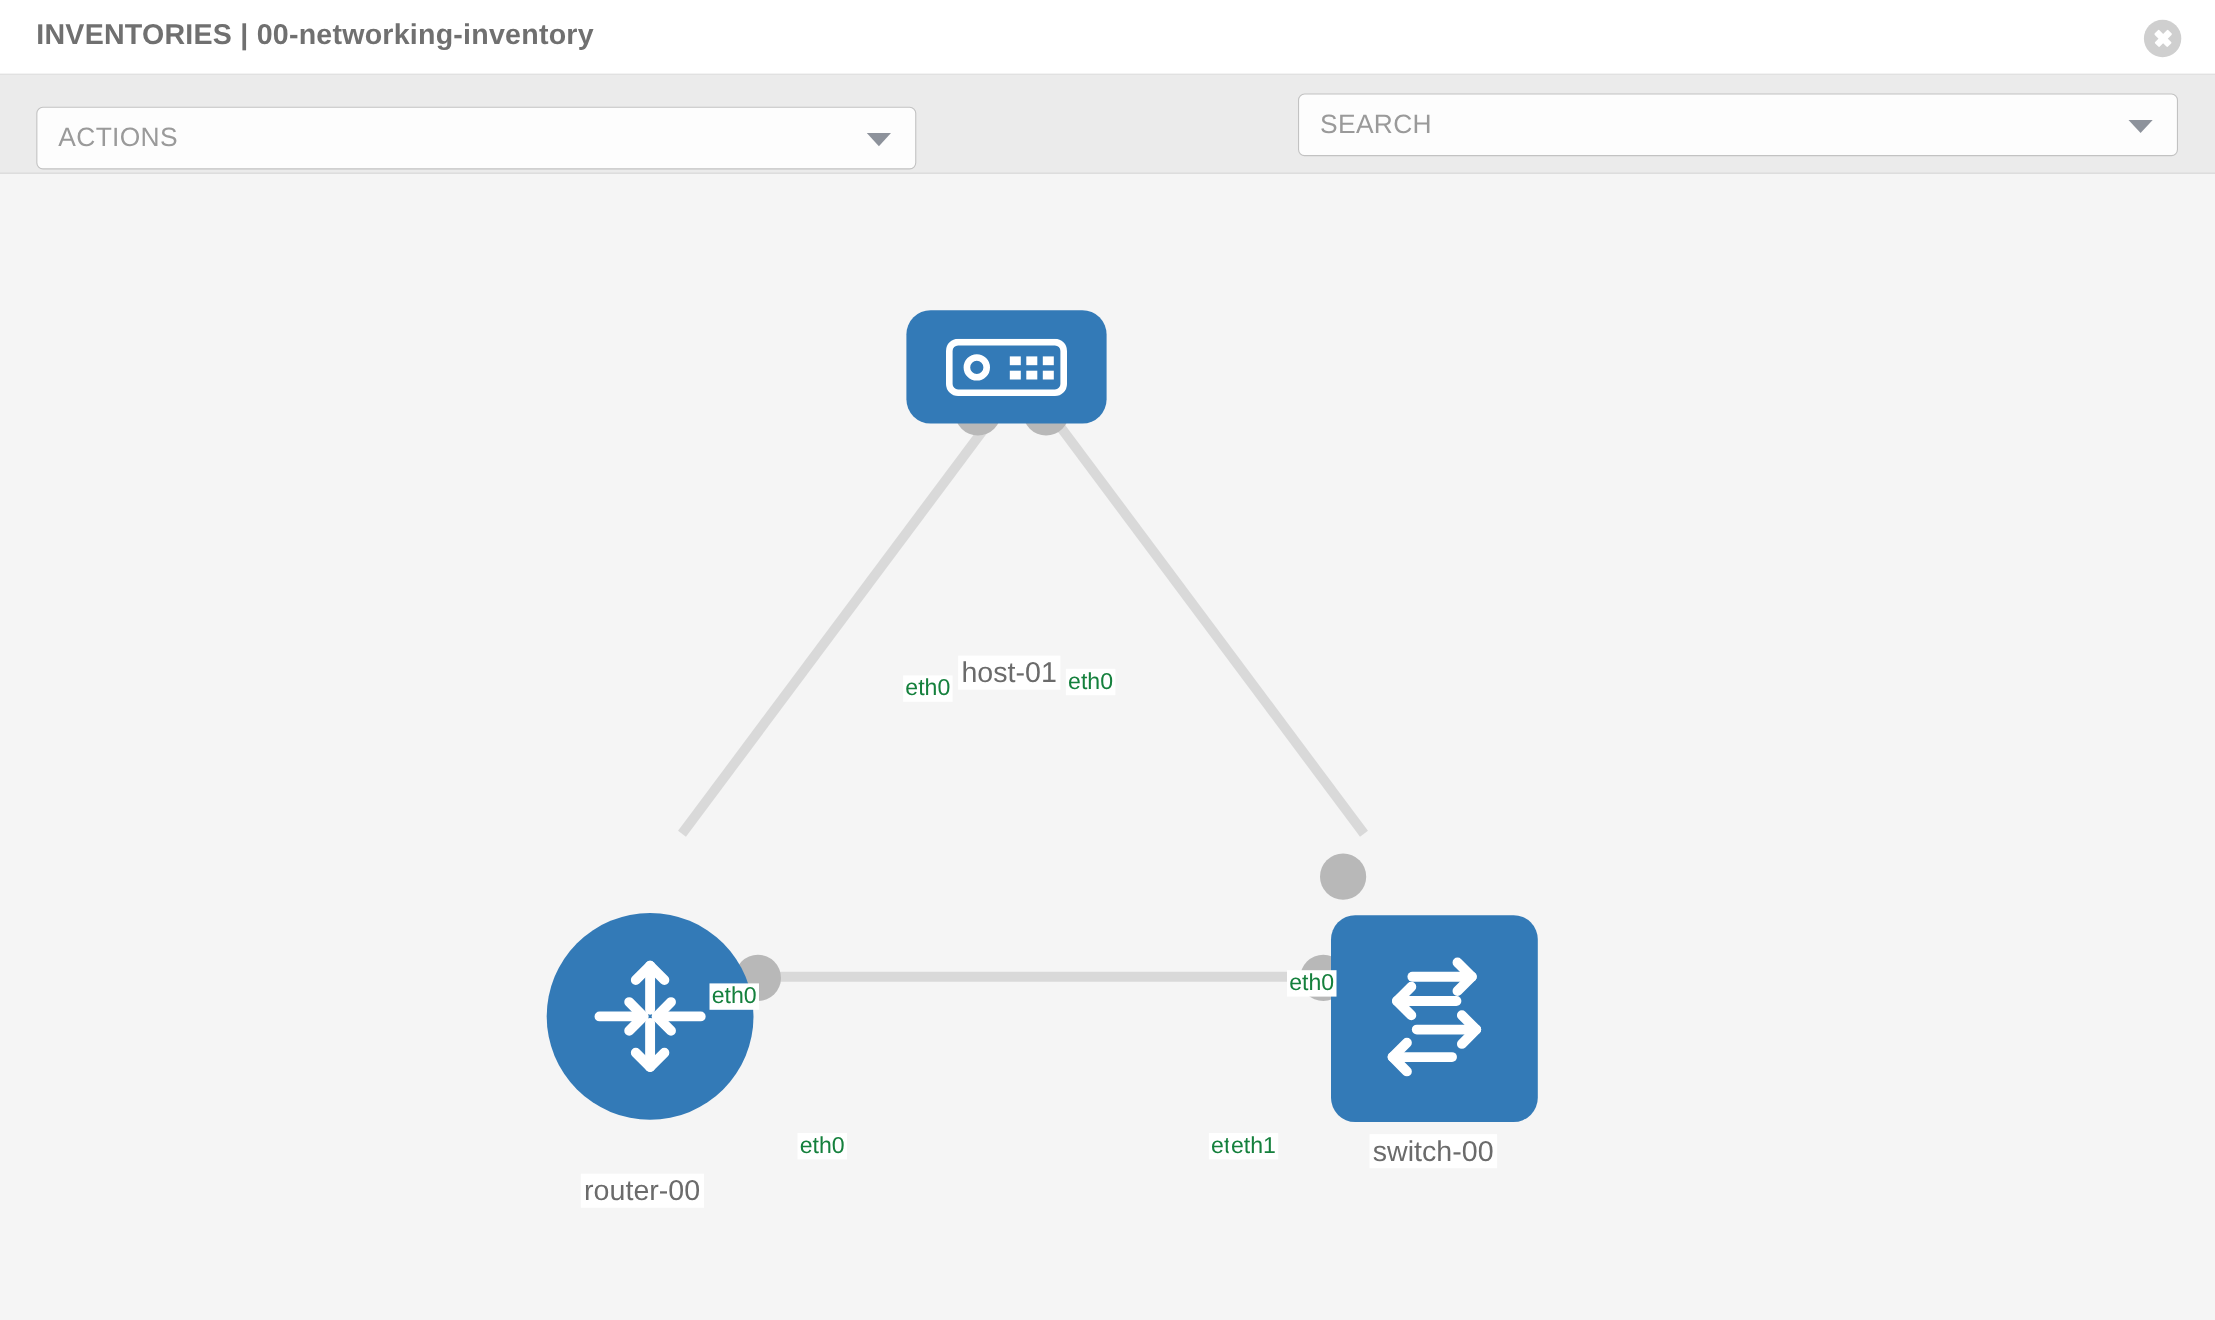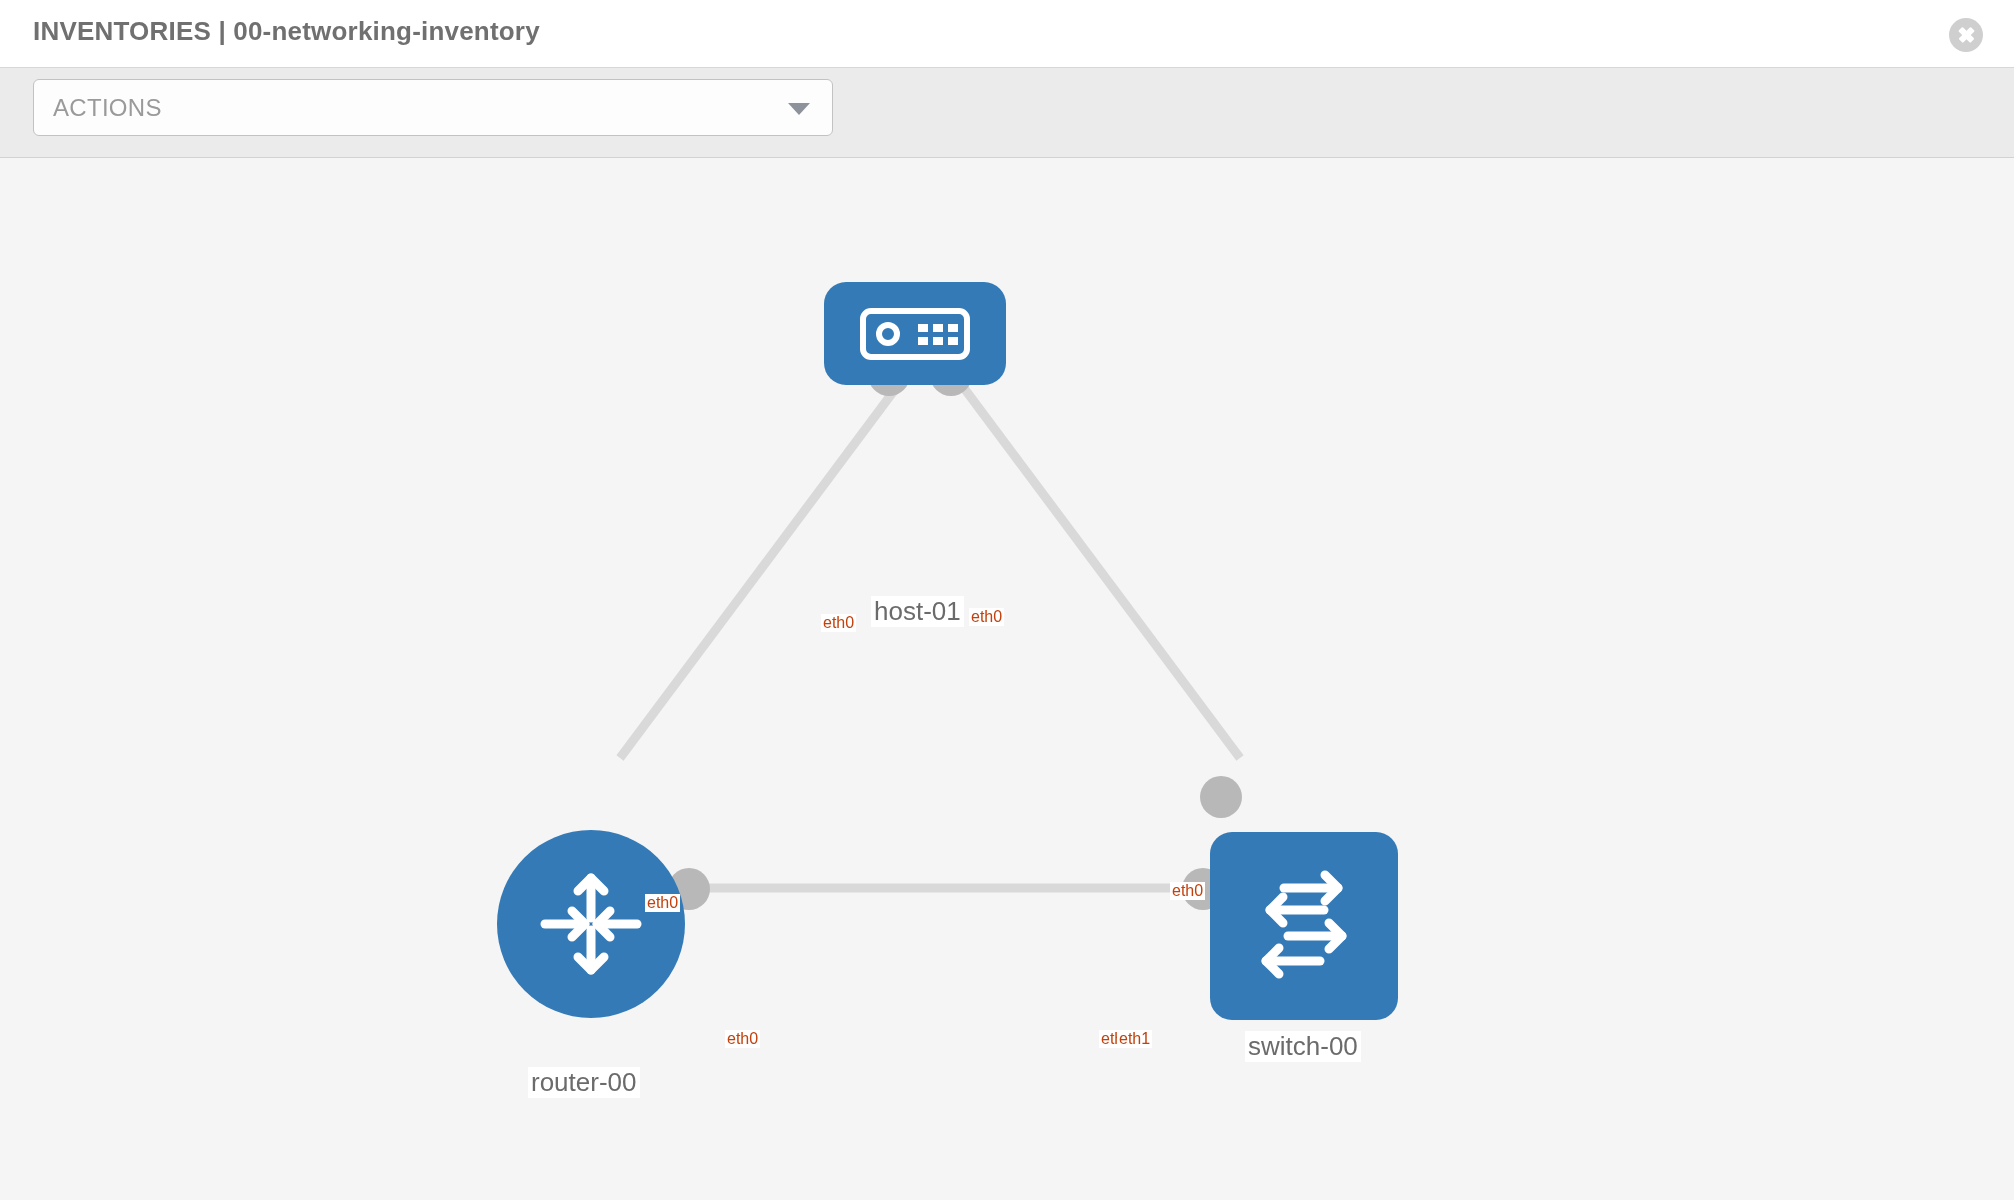--- a/index.html
+++ b/index.html
@@ -95,21 +95,21 @@
     right: 22px;
     top: 50%;
     margin-top: -5px;
     width: 0; height: 0;
     border-left: 11px solid transparent;
     border-right: 11px solid transparent;
     border-top: 12px solid #8d929b;
   }
   #actions-select {
     left: 33px;
-    top: 11px;
+    top: 29px;
     width: 800px;
     height: 57px;
   }
   #search-select {
     left: 1180px;
     top: 17px;
     width: 800px;
     height: 57px;
   }
 
@@ -154,22 +154,22 @@
   .node-label {
     position: absolute;
     font-size: 26px;
     color: #6b6b6b;
     background: #ffffff;
     padding: 0 3px;
     white-space: nowrap;
   }
   .edge-label {
     position: absolute;
-    font-size: 16px;
-    color: #c2410c;
+    font-size: 21px;
+    color: #15803d;
     background: #ffffff;
     padding: 0 2px;
     white-space: nowrap;
   }
 
   .connector {
     position: absolute;
     width: 42px;
     height: 42px;
     border-radius: 50%;
@@ -207,20 +207,24 @@
       <svg viewBox="0 0 46 46" xmlns="http://www.w3.org/2000/svg">
         <g transform="rotate(40 23 23)">
           <circle cx="14" cy="23" r="8.2" fill="none" stroke="#7d838e" stroke-width="4.6"></circle>
           <rect x="21" y="20.7" width="19" height="4.6" fill="#7d838e"></rect>
           <rect x="31" y="25.3" width="4.2" height="6.2" fill="#7d838e"></rect>
           <rect x="37.5" y="25.3" width="4.2" height="4.6" fill="#7d838e"></rect>
         </g>
       </svg>
     </div>
 
+    <div class="select-box" id="search-select">
+      <span class="sel-label">SEARCH</span>
+      <span class="caret"></span>
+    </div>
   </div>
 
   <div class="canvas">
 
     <svg class="topo-svg" viewBox="0 0 2014 1042" xmlns="http://www.w3.org/2000/svg">
 
       <line x1="905" y1="218" x2="620" y2="600" stroke="#d9d9d9" stroke-width="9"></line>
 
       <line x1="955" y1="218" x2="1240" y2="600" stroke="#d9d9d9" stroke-width="9"></line>
 

